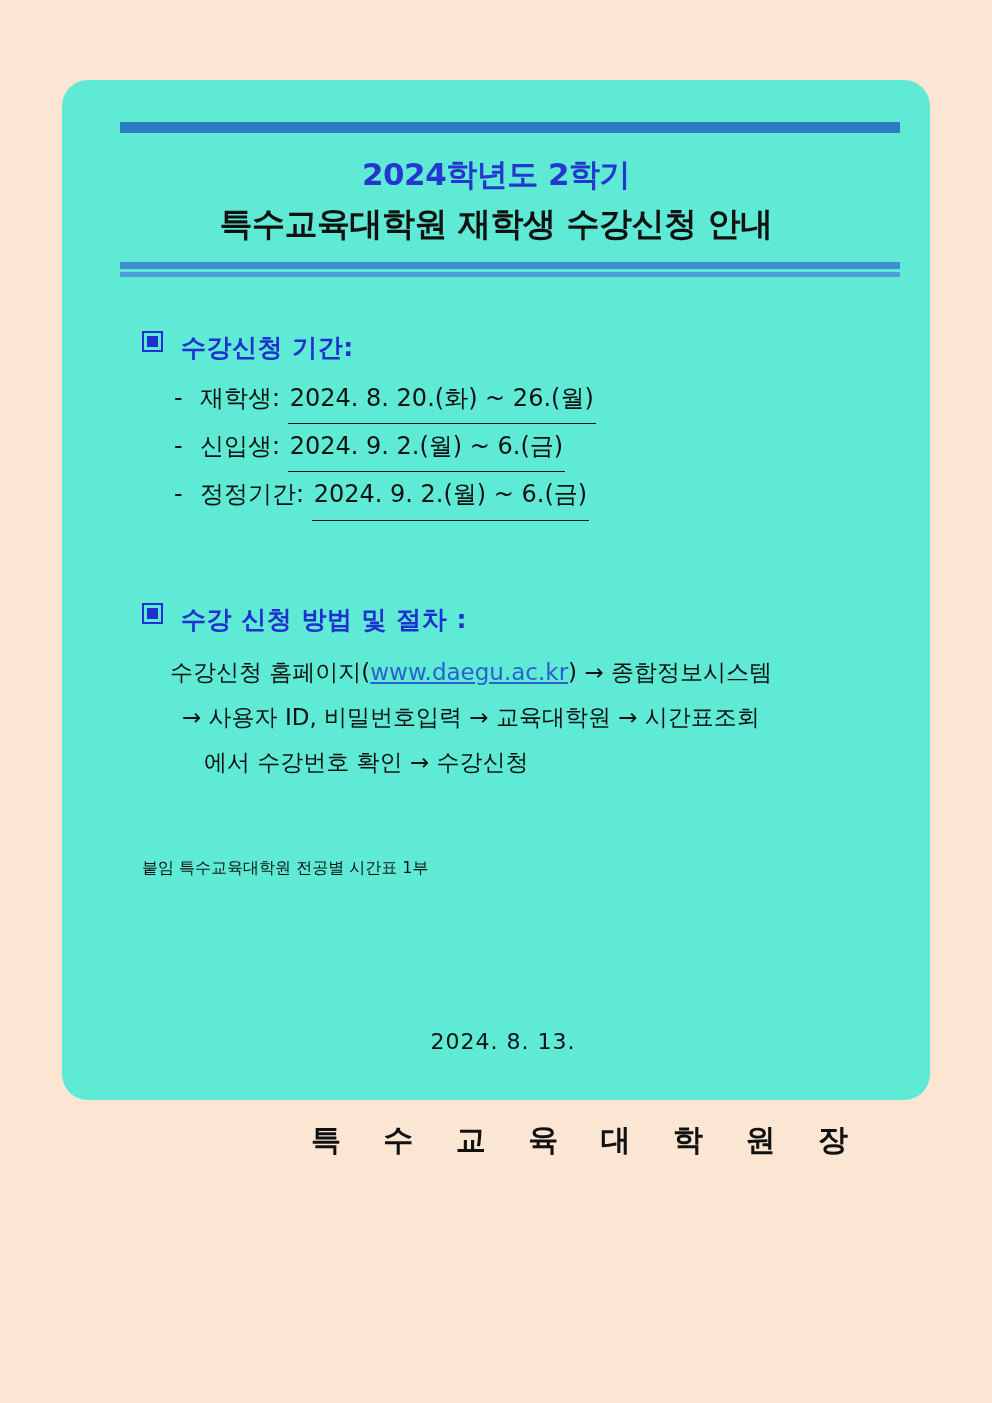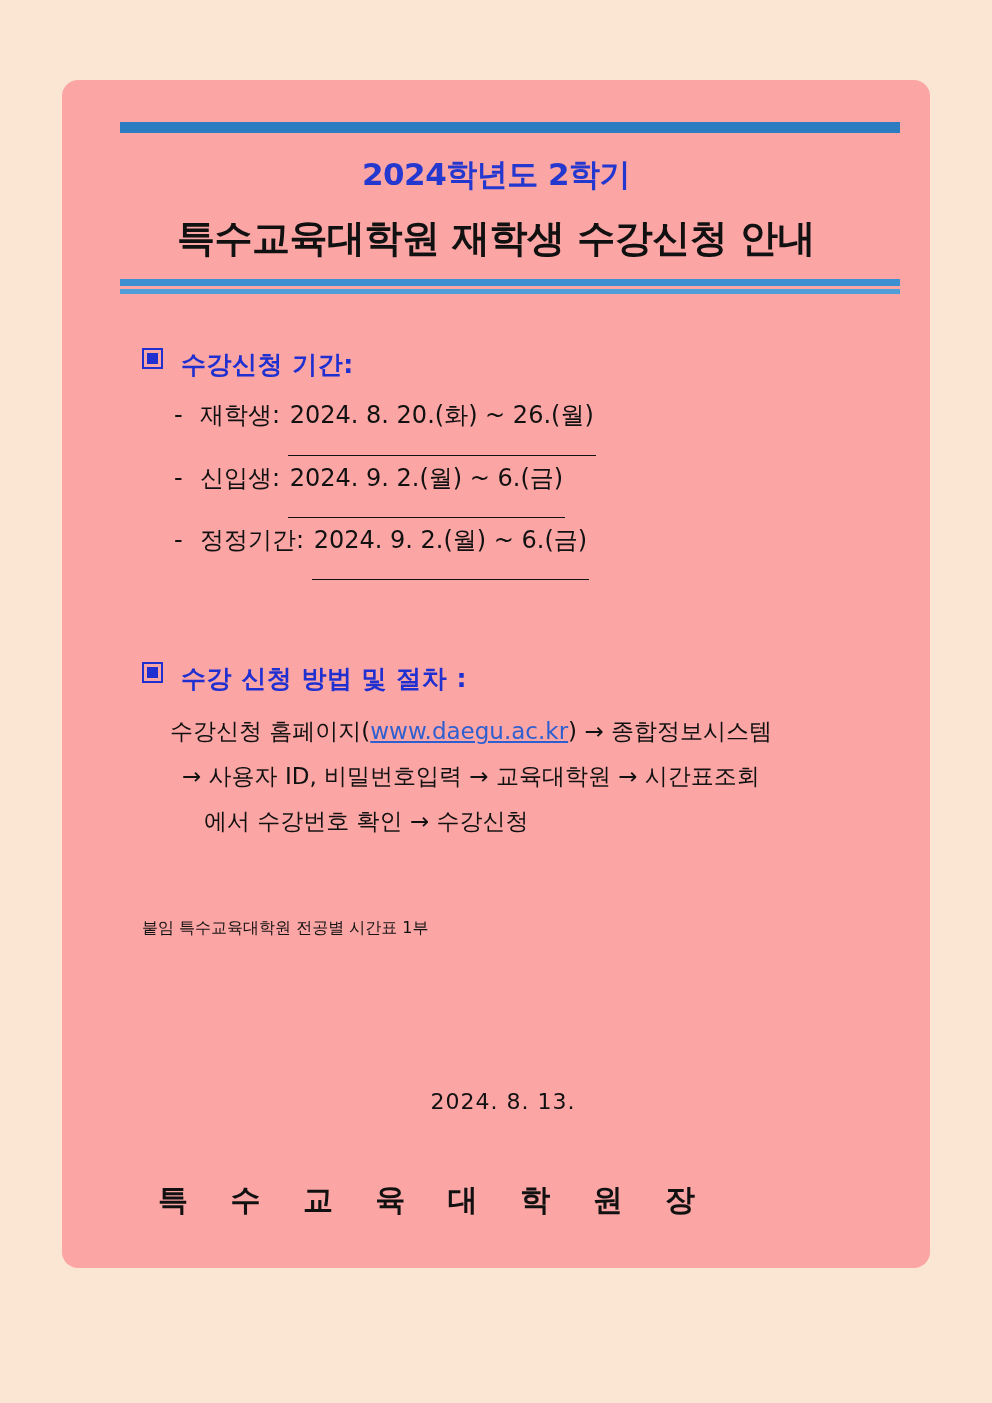--- a/index.html
+++ b/index.html
@@ -11,23 +11,23 @@
     height: 1403px;
     background: #fae6d3;
     font-family: "DejaVu Sans", "Liberation Sans", sans-serif;
     overflow: hidden;
   }
   .page {
     position: absolute;
     left: 62px;
     top: 80px;
     width: 868px;
-    height: 1188px;
-    background: #fca5a5;
-    border-radius: 16px;
+    height: 1020px;
+    background: #5eead4;
+    border-radius: 26px;
     box-sizing: border-box;
   }
   .inner {
     position: absolute;
     left: 0;
     top: 0;
     width: 100%;
     height: 100%;
     padding: 42px 58px 0 58px;
     box-sizing: border-box;
@@ -56,26 +56,26 @@
     padding: 22px 0 16px 0;
   }
   .title-line1 {
     font-size: 31px;
     font-weight: bold;
     color: #2438cf;
     letter-spacing: -0.5px;
     line-height: 1.25;
   }
   .title-line2 {
-    font-size: 38px;
+    font-size: 33px;
     font-weight: bold;
     color: #111111;
     letter-spacing: -0.5px;
     line-height: 1.3;
-    margin-top: 20px;
+    margin-top: 9px;
   }
 
   
   .body-area {
     padding: 54px 8px 0 22px;
     color: #111;
   }
   .section-head {
     display: flex;
     align-items: flex-start;
@@ -117,21 +117,21 @@
   }
   .dash-mark {
     width: 26px;
     flex: 0 0 auto;
   }
   .dash-label {
     white-space: nowrap;
   }
   .dash-value {
     border-bottom: 1.6px solid #111;
-    padding: 0 2px 17px 2px;
+    padding: 0 2px 3px 2px;
     white-space: nowrap;
   }
 
   .section2 {
     margin-top: 82px;
   }
   .method-lines {
     margin-top: 14px;
     font-size: 23px;
     line-height: 1.95;
@@ -153,21 +153,21 @@
 
   .date-line {
     margin-top: 150px;
     text-align: center;
     font-size: 22px;
     letter-spacing: 1px;
     color: #111;
   }
   .signature {
     margin-top: 66px;
-    text-align: left;
+    text-align: right;
     font-size: 30px;
     font-weight: bold;
     letter-spacing: 16px;
     color: #111;
     padding-left: 16px;
   }
 </style>
 </head>
 <body>
 

